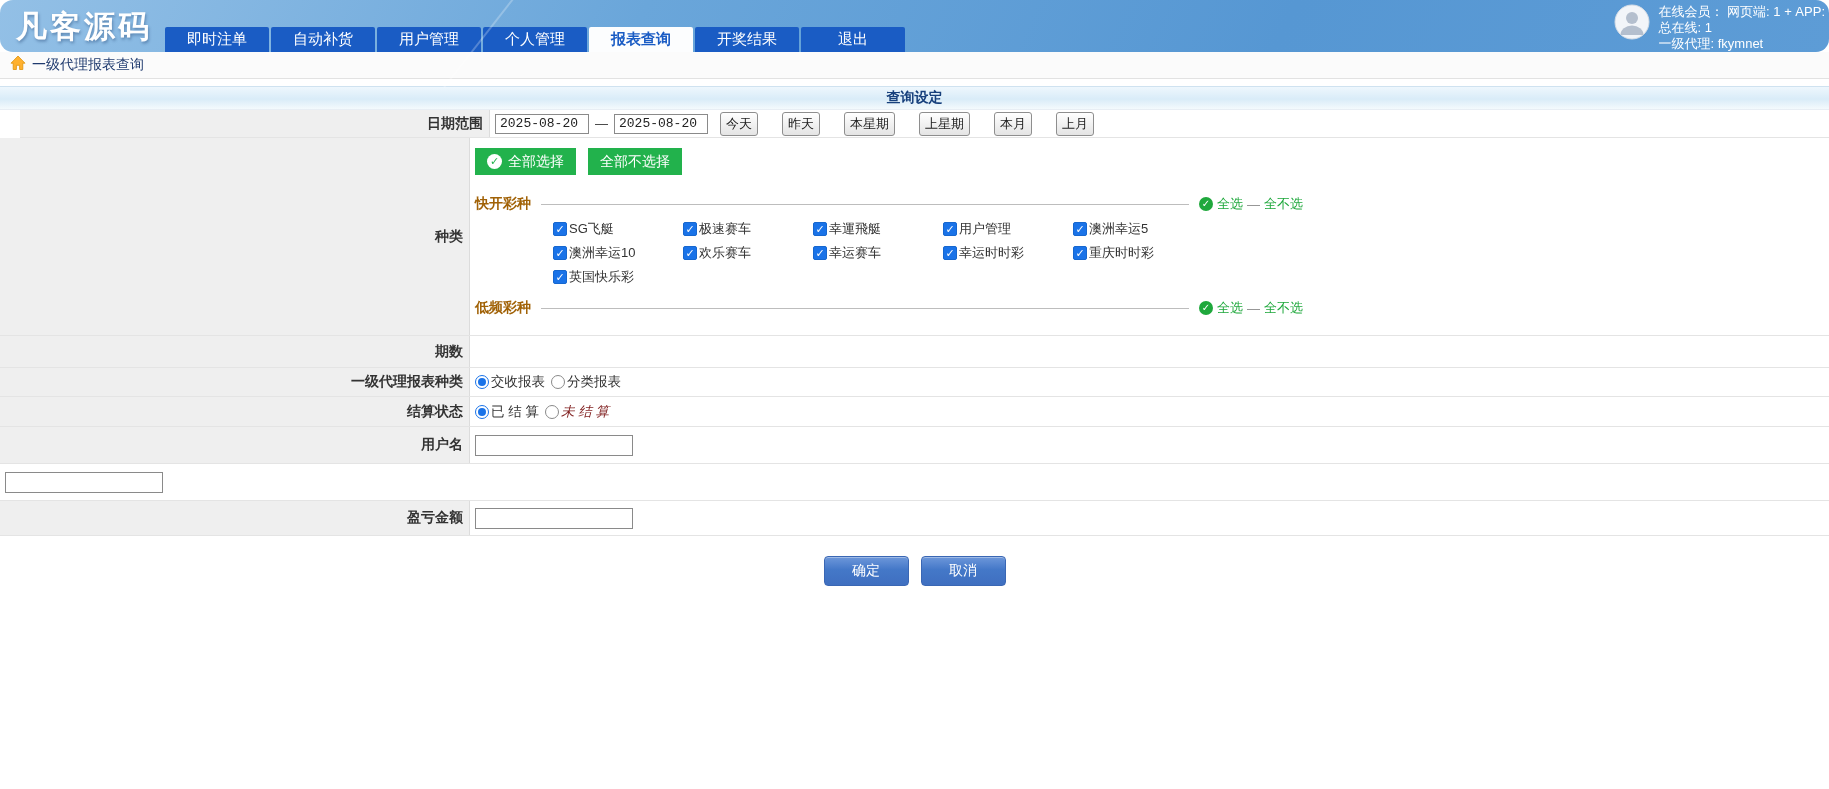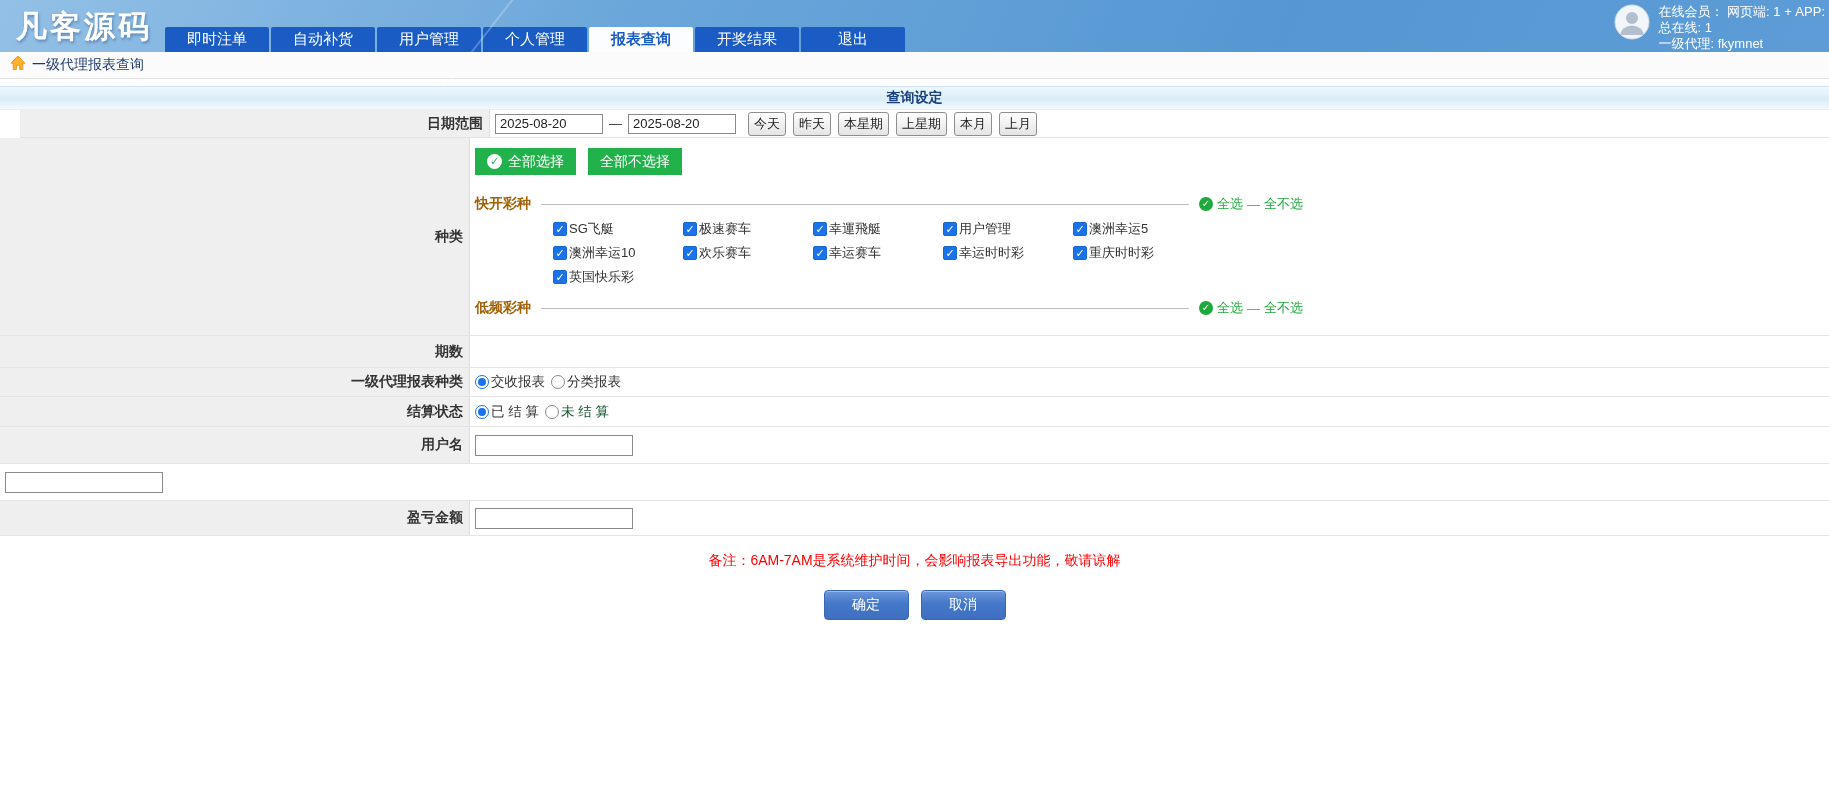--- a/index.html
+++ b/index.html
@@ -2,21 +2,21 @@
 <html><head>
 <meta charset="utf-8">
 <style>
   * { margin:0; padding:0; box-sizing:border-box; }
   html,body { background:#fff; }
   body { font-family:"Liberation Sans","DejaVu Sans",sans-serif; }
   .page { width:1829px; height:789px; position:relative; background:#fff; overflow:hidden; }
 
   
   .header { position:relative; height:52px;
-    background:linear-gradient(115deg,#93c0e6 0%,#6aa6da 35%,#5697d3 70%,#5d9cd6 100%); }
+    background:linear-gradient(115deg,#93c0e6 0%,#6aa6da 35%,#5697d3 70%,#5d9cd6 100%);border-radius:13px; }
   .header::after { content:""; position:absolute; left:480px; top:-20px; width:2px; height:120px;
     background:rgba(255,255,255,.25); transform:rotate(38deg); }
   .logo { position:absolute; left:16px; top:6px; font-size:31px; font-weight:bold; color:#fff;
     letter-spacing:3px; text-shadow:1px 2px 3px rgba(10,40,90,.35); }
   .nav { position:absolute; left:165px; bottom:0; display:flex; gap:2px; }
   .tab { width:104px; height:25px; background:#1a5cc4; color:#fff; font-size:15px;
     display:flex; align-items:center; justify-content:center; cursor:pointer;
     border-radius:2px 2px 0 0; }
   .tab.active { background:#fcfdfe; color:#1a5cc4; font-weight:bold; }
   .userinfo { position:absolute; right:4px; top:4px; display:flex; gap:8px; }
@@ -43,24 +43,24 @@
   .fcontent { flex:1; display:flex; align-items:center; padding-left:5px; }
 
   .r-date { height:28px;margin-left:20px; }
   .r-period { height:32px; }
   .r-report { height:29px; }
   .r-settle { height:30px; }
   .r-user { height:37px; }
   .r-member { height:37px; }
   .r-profit { height:35px; }
 
-  .date-input { width:108px; height:20px; border:1px solid #8a8a8a; font-size:13px;
-    padding:0 4px; color:#222; font-family:Liberation Sans, sans-serif; }
+  .date-input { width:94px; height:20px; border:1px solid #8a8a8a; font-size:13px;
+    padding:0 4px; color:#222; font-family:Liberation Mono, monospace; }
   .dash-sep { margin:0 6px; color:#333; font-size:13px; }
-  .quick { display:flex; gap:7px; margin-left:12px; }
+  .quick { display:flex; gap:24px; margin-left:12px; }
   .qbtn { border:1px solid #8e8e8e; background:linear-gradient(#ffffff,#e4e4e4);
     border-radius:3px; font-size:13px; color:#222; padding:2px 5px; cursor:pointer;
     font-family:inherit; }
 
   .r-cat .fcontent { align-items:stretch; }
   .cat-content { display:flex; flex-direction:column; padding:10px 0 12px; width:828px; }
   .cat-buttons { display:flex; gap:12px; margin-bottom:12px; }
   .btn-green { background:#22b24c; border:none; color:#fff; font-size:14px;
     height:27px; padding:0 12px; display:flex; align-items:center; gap:6px; cursor:pointer;
     font-family:inherit; }
@@ -88,21 +88,21 @@
   .chev { width:7px; height:7px; border-right:2px solid #444; border-bottom:2px solid #444;
     transform:rotate(45deg) translateY(-2px); }
 
   .radio-item { display:flex; align-items:center; margin-right:6px; cursor:pointer; }
   .radio { width:14px; height:14px; border-radius:50%; border:1px solid #8a8a8a; background:#fff;
     position:relative; margin-right:2px; flex:0 0 14px; }
   .radio.checked { border-color:#1a73e8; }
   .radio.checked::after { content:""; position:absolute; left:2px; top:2px; right:2px; bottom:2px;
     border-radius:50%; background:#1a73e8; }
   .rlabel { font-size:13.5px; color:#333; }
-  .rlabel.blue { color:#14532d; }
+  .rlabel.blue { color:#7f1d1d;font-style:italic; }
 
   .text-input { width:158px; height:21px; border:1px solid #8a8a8a; font-size:13px;
     padding:0 4px; font-family:inherit; }
 
   .note { margin-top:16px; text-align:center; color:#ff0000; font-size:14px; }
   .actions { margin-top:20px; display:flex; justify-content:center; gap:12px; }
   .btn-blue { width:85px; height:30px; border:1px solid #3a67b4; border-radius:4px;
     background:linear-gradient(#6d97da,#4478c8 45%,#3f6fc0); color:#fff; font-size:14px;
     cursor:pointer; font-family:inherit; box-shadow:inset 0 1px 0 rgba(255,255,255,.35); }
 </style>
@@ -305,19 +305,18 @@
     </div>
   </div>
 
   <div class="frow r-profit">
     <div class="flabel">盈亏金额</div>
     <div class="fcontent">
       <input class="text-input" value="" style="">
     </div>
   </div>
 
-  <div class="note">备注：6AM-7AM是系统维护时间，会影响报表导出功能，敬请谅解</div>
   <div class="actions">
     <button class="btn-blue">确定</button>
     <button class="btn-blue">取消</button>
   </div>
 
 </div>
 
 </body></html>

